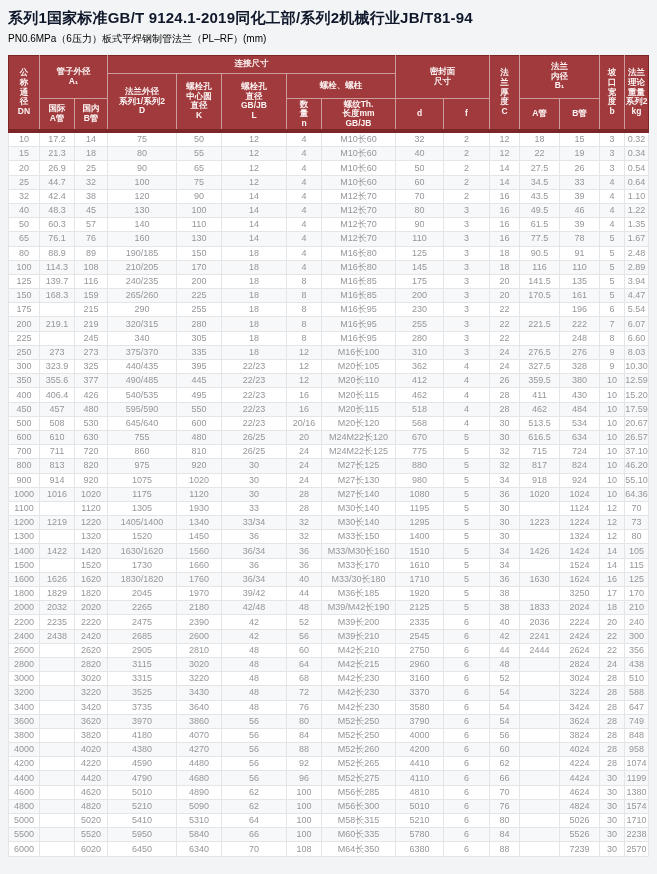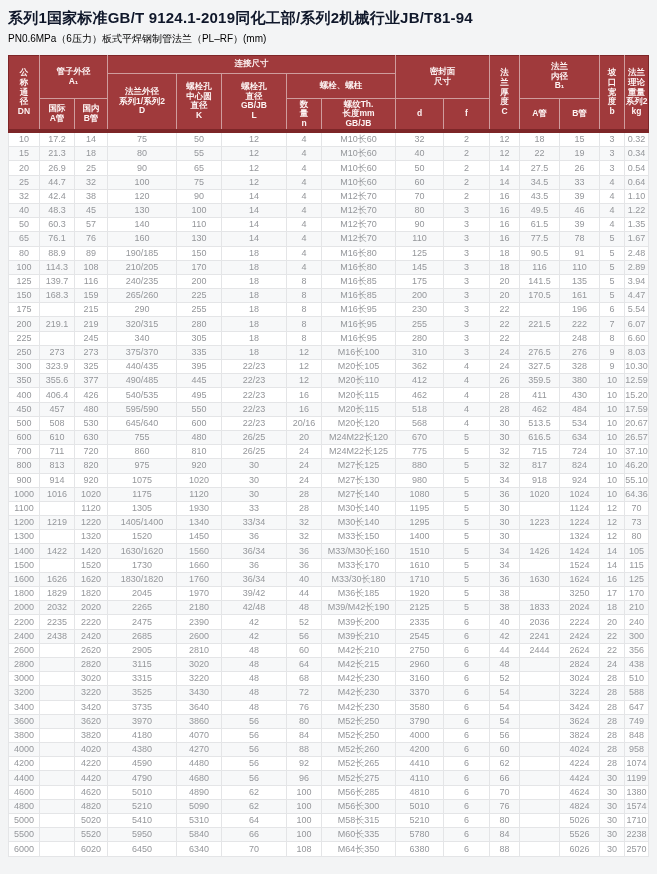--- a/index.html
+++ b/index.html
@@ -1001,20 +1001,20 @@
           <td>6020</td>
           <td>6450</td>
           <td>6340</td>
           <td>70</td>
           <td>108</td>
           <td>M64长350</td>
           <td>6380</td>
           <td>6</td>
           <td>88</td>
           <td></td>
-          <td>6026</td>
+          <td>7239</td>
           <td>30</td>
           <td>2570</td>
         </tr>
       </tbody>
   </table>
 
 </div>
 
 </body></html>

